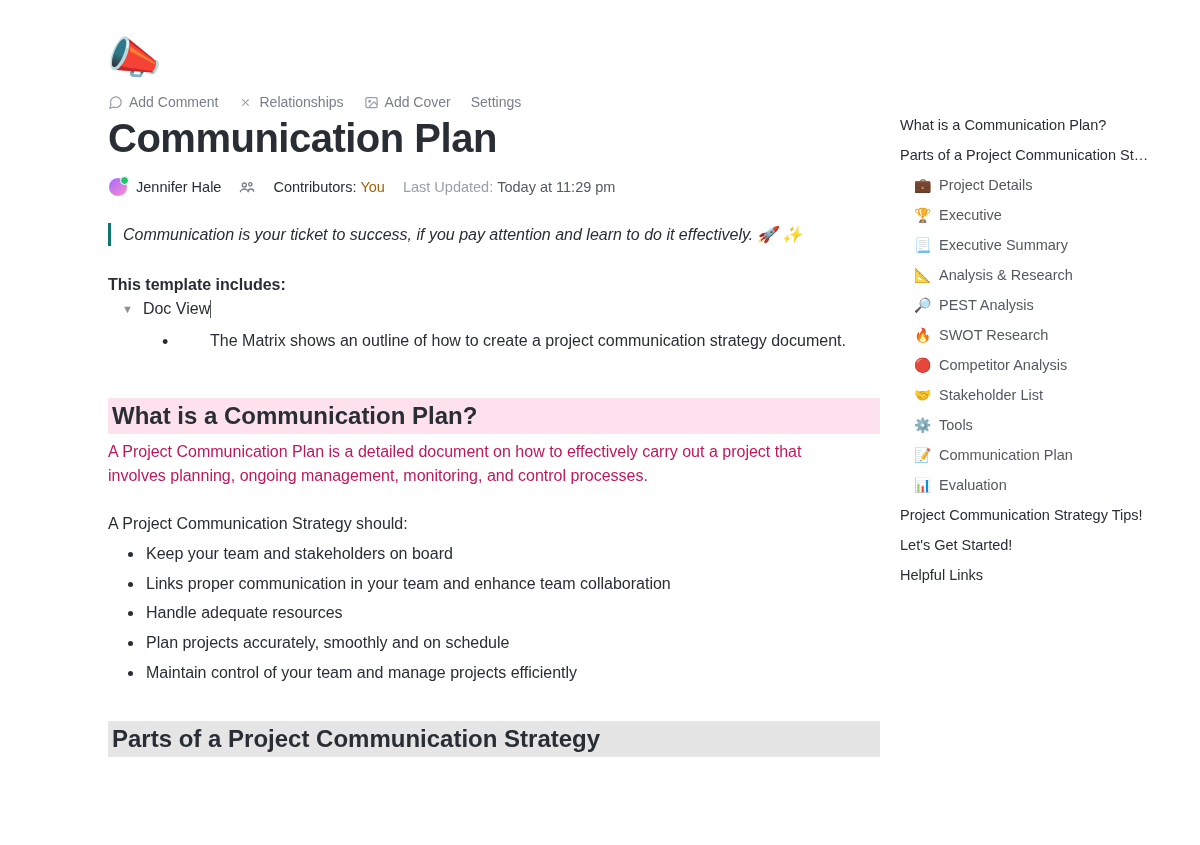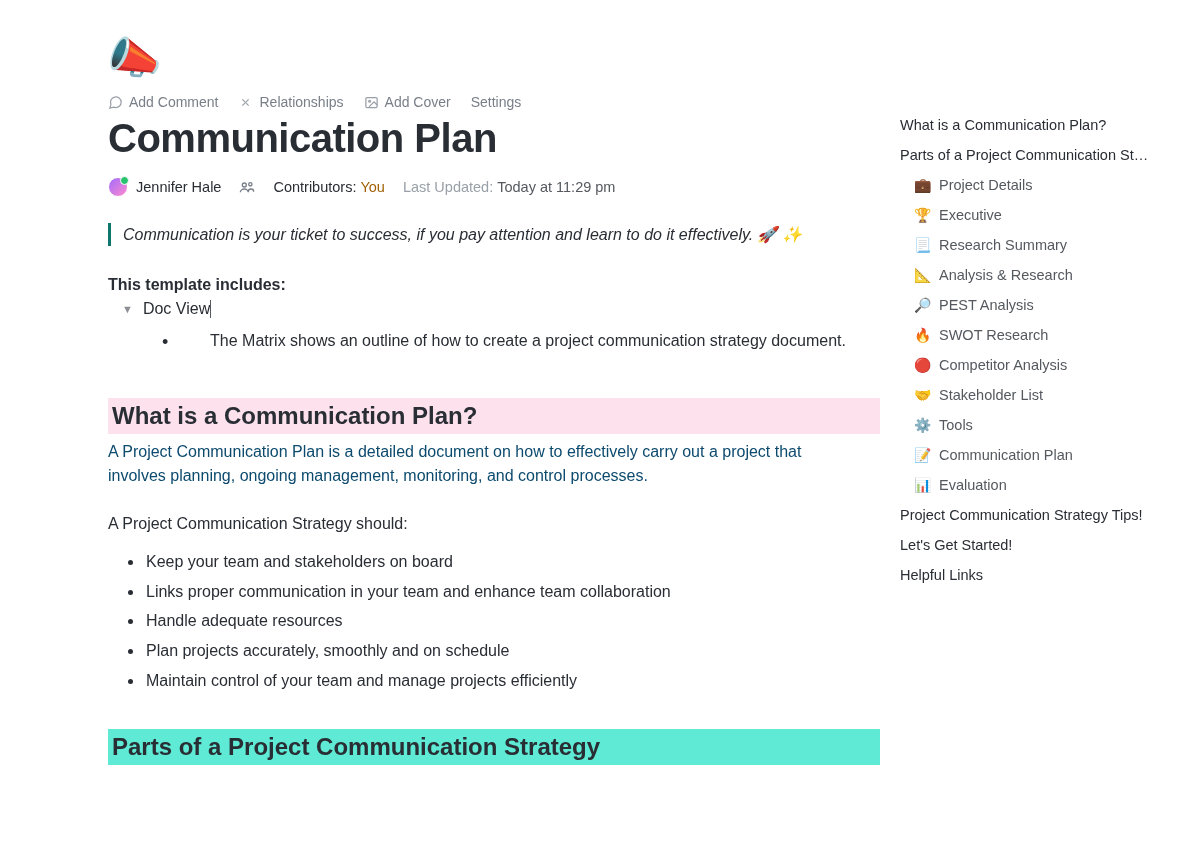--- a/index.html
+++ b/index.html
@@ -137,34 +137,34 @@
     font-size:18px;
     color:#292d34;
   }
   .section-h2 {
     font-size: 24px;
     font-weight: 800;
     padding: 4px 4px;
     margin-top: 44px;
   }
   .pink { background:#fde2ee; }
-  .purple { background:#5eead4; margin-top:34px;}
+  .purple { background:#e5e5e5; margin-top:34px;}
   .body-text {
     font-size: 16px;
     line-height: 1.55;
     margin-top: 6px;
     max-width: 752px;
-    color:#0c4a6e;
+    color:#be185d;
   }
   .subhead {
     font-size: 16px;
     margin-top: 26px;
   }
   ul.list {
-    margin: 14px 0 0 36px;
+    margin: 6px 0 0 36px;
     font-size: 16px;
     line-height: 1.85;
   }
   ul.list li { padding-left: 2px; }
   
   .toc-item {
     padding: 7px 0;
     white-space: nowrap;
     overflow: hidden;
     text-overflow: ellipsis;
@@ -284,21 +284,21 @@
     <div class="toc-sub">
         <span class="toc-emoji">💼</span>
         <span>Project Details</span>
       </div>
     <div class="toc-sub">
         <span class="toc-emoji">🏆</span>
         <span>Executive</span>
       </div>
     <div class="toc-sub">
         <span class="toc-emoji">📃</span>
-        <span>Research Summary</span>
+        <span>Executive Summary</span>
       </div>
     <div class="toc-sub">
         <span class="toc-emoji">📐</span>
         <span>Analysis &amp; Research</span>
       </div>
     <div class="toc-sub">
         <span class="toc-emoji">🔎</span>
         <span>PEST Analysis</span>
       </div>
     <div class="toc-sub">

